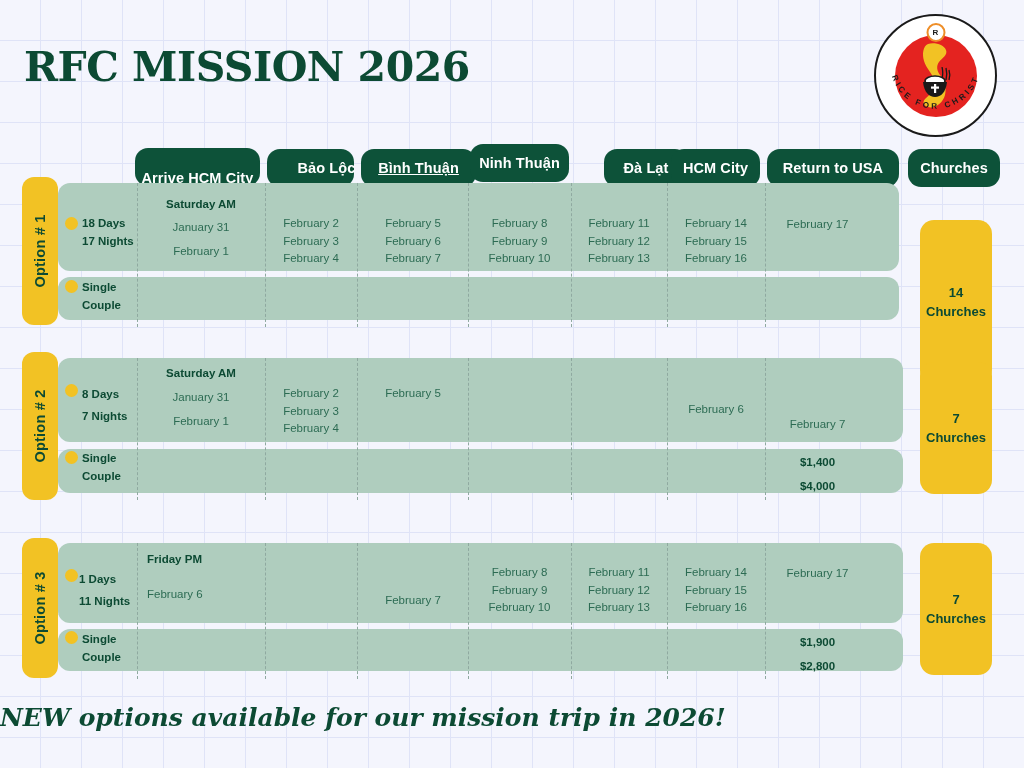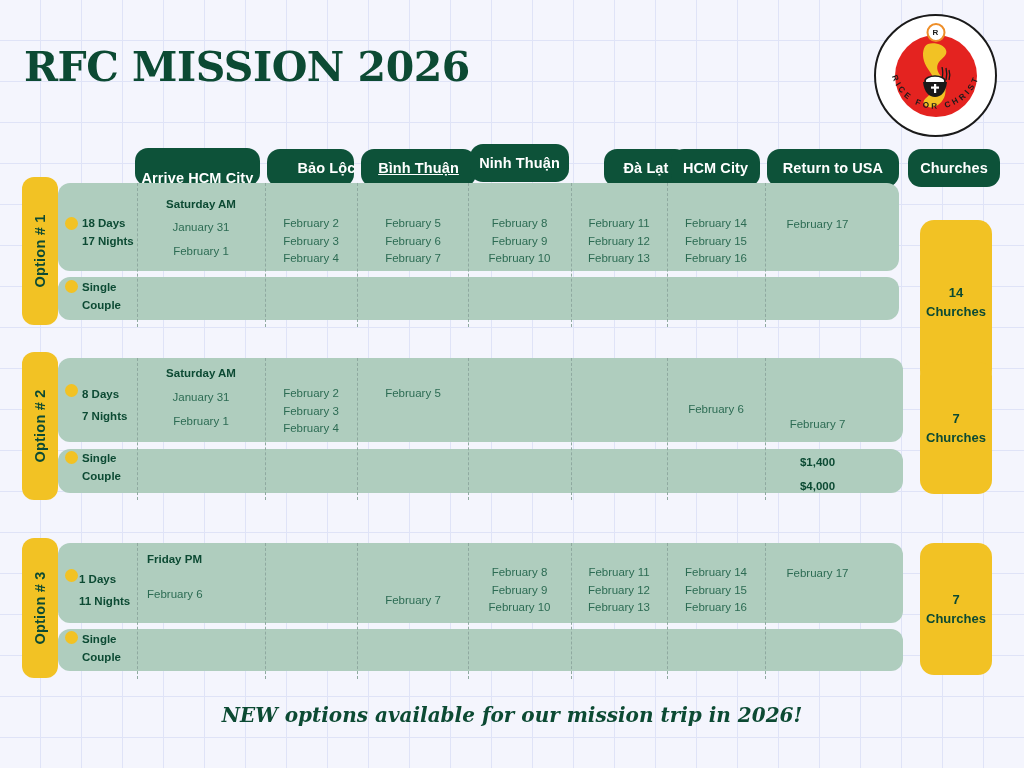--- a/index.html
+++ b/index.html
@@ -184,25 +184,24 @@
     line-height: 19px;
     text-align: center;
   }
 
   
   .footer {
     position: absolute;
     left: 0;
     right: 0;
     top: 703px;
-    text-align: center;
     font-family: "DejaVu Serif", "Liberation Serif", serif;
     font-weight: bold;
     font-style: italic;
-    font-size: 20px;
+    font-size: 25px;
     color: #0C4A33;
   }
 </style>
 </head>
 <body>
 
 <div class="canvas">
 
   <div class="page-title">RFC MISSION 2026</div>
 
@@ -426,20 +425,24 @@
   </div>
   <div class="cell" style="left:767px; top:565px; width:101px;">
     <div>February 17</div>
   </div>
 
   <div class="dot" style="left:65px; top:631px;"></div>
   <div class="cell bold left" style="left:82px; top:630px; width:60px; line-height:18px;">
     <div>Single</div>
     <div>Couple</div>
   </div>
+  <div class="cell bold" style="left:767px; top:630px; width:101px; line-height:24px;">
+    <div>$1,900</div>
+    <div>$2,800</div>
+  </div>
 
   <div class="church-card" style="left:920px; top:543px; width:72px; height:132px;">
     <div>7</div>
     <div>Churches</div>
   </div>
 
   <div class="footer">NEW options available for our mission trip in 2026!</div>
 
 </div>
 

